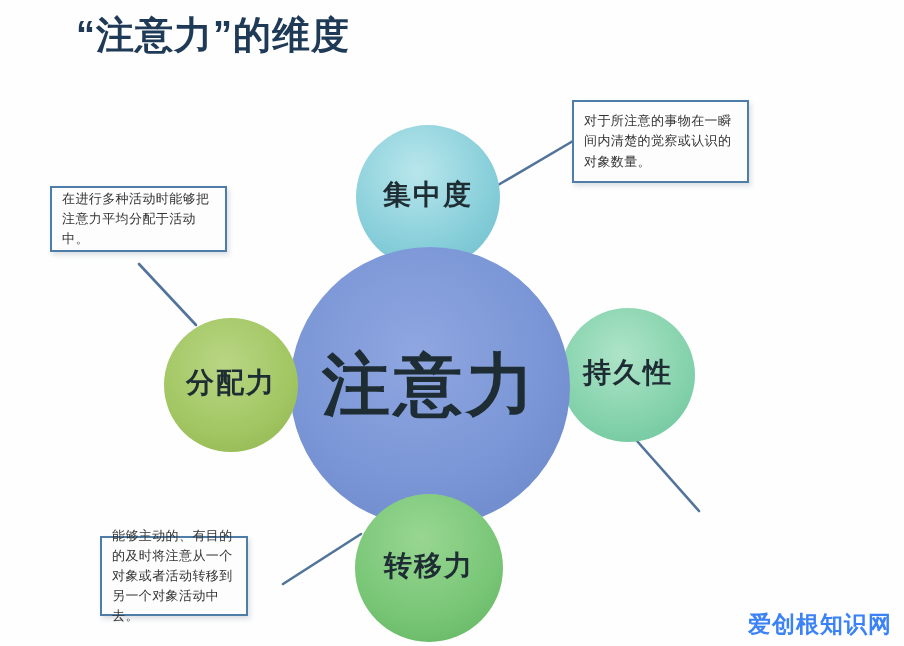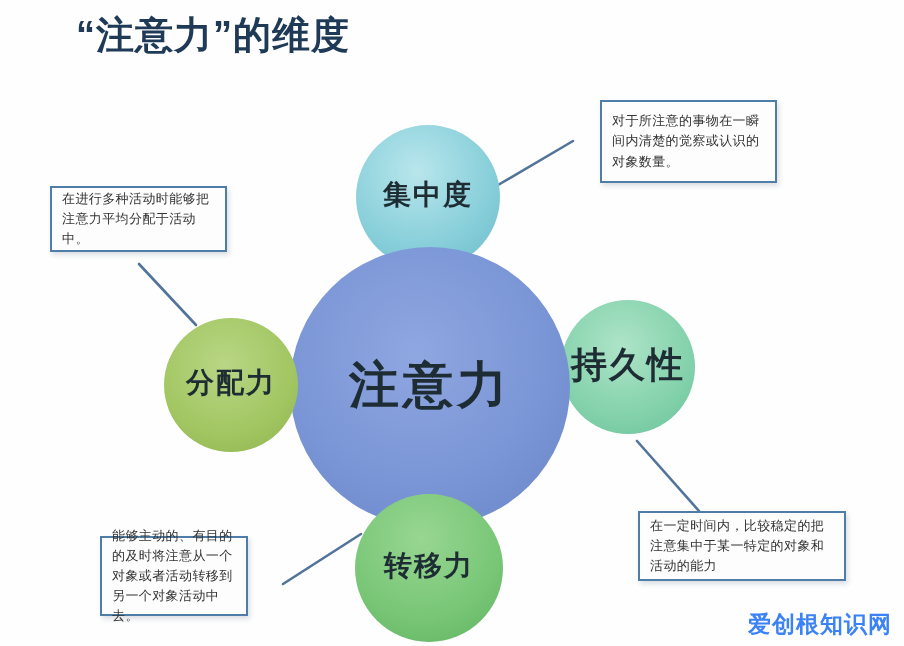--- a/index.html
+++ b/index.html
@@ -17,52 +17,52 @@
   
   .circle{
     position:absolute;border-radius:50%;
     display:flex;align-items:center;justify-content:center;
     color:#1e2c33;font-weight:700;
   }
   .circle .lbl{transform:translateY(-2px);}
   .c-center{
     left:290px;top:247px;width:280px;height:280px;z-index:3;
     background:radial-gradient(circle at 45% 38%, #8fa7e1 0%, #7b96d6 55%, #6d8aca 85%, #6483c4 100%);
-    font-size:50px;letter-spacing:4px;
+    font-size:68px;letter-spacing:4px;
   }
   .c-top{
     left:356px;top:125px;width:144px;height:144px;z-index:2;
     background:radial-gradient(circle at 42% 32%, #b9e6ec 0%, #86ced9 60%, #6dbdcb 95%);
     font-size:28px;letter-spacing:2px;
   }
   .c-right{
-    left:561px;top:300px;width:134px;height:134px;z-index:2;
+    left:561px;top:308px;width:134px;height:134px;z-index:2;
     background:radial-gradient(circle at 45% 35%, #aee4c8 0%, #84d2ac 60%, #6cc49c 95%);
-    font-size:36px;letter-spacing:2px;
+    font-size:28px;letter-spacing:2px;
   }
   .c-left{
     left:164px;top:318px;width:134px;height:134px;z-index:4;
     background:radial-gradient(circle at 45% 35%, #b9d685 0%, #a2c662 60%, #90b650 95%);
     font-size:28px;letter-spacing:2px;
   }
   .c-bottom{
     left:355px;top:494px;width:148px;height:148px;z-index:4;
     background:radial-gradient(circle at 45% 30%, #98d692 0%, #78c676 60%, #62b562 95%);
     font-size:28px;letter-spacing:2px;
   }
   
   .callout{
     position:absolute;z-index:5;box-sizing:border-box;
     background:#fdfdfd;border:2.5px solid #4e7ea8;
     box-shadow:2px 3px 5px rgba(60,80,100,0.18);
     display:flex;align-items:center;
     padding:6px 10px;
     color:#333;font-size:13px;line-height:1.55;letter-spacing:0.4px;
   }
-  .co-topright{left:572px;top:100px;width:177px;height:83px;margin-left:28px;}
+  .co-topright{left:572px;top:100px;width:177px;height:83px;}
   .co-left{left:50px;top:186px;width:177px;height:66px;}
   .co-bottomleft{left:100px;top:536px;width:148px;height:80px;}
   .co-bottomright{left:638px;top:511px;width:208px;height:70px;}
   
   .watermark{
     position:absolute;right:12px;bottom:6px;z-index:6;
     font-size:23px;letter-spacing:1px;
   }
   .wm-brand{color:#3b82f6;font-weight:600;}
   .wm-suffix{color:#3b82f6;font-weight:600;}
@@ -102,23 +102,20 @@
   </div>
 
   <div class="callout co-topright">
     <span>对于所注意的事物在一瞬间内清楚的觉察或认识的对象数量。</span>
   </div>
 
   <div class="callout co-left">
     <span>在进行多种活动时能够把注意力平均分配于活动中。</span>
   </div>
 
-  <div class="callout co-bottomright">
-    <span>在一定时间内，比较稳定的把注意集中于某一特定的对象和活动的能力</span>
-  </div>
 
   <div class="callout co-bottomleft">
     <span>能够主动的、有目的的及时将注意从一个对象或者活动转移到另一个对象活动中去。</span>
   </div>
 
   <div class="watermark">
     <span class="wm-brand">爱创根</span><span class="wm-suffix">知识网</span>
   </div>
 
 </div>

